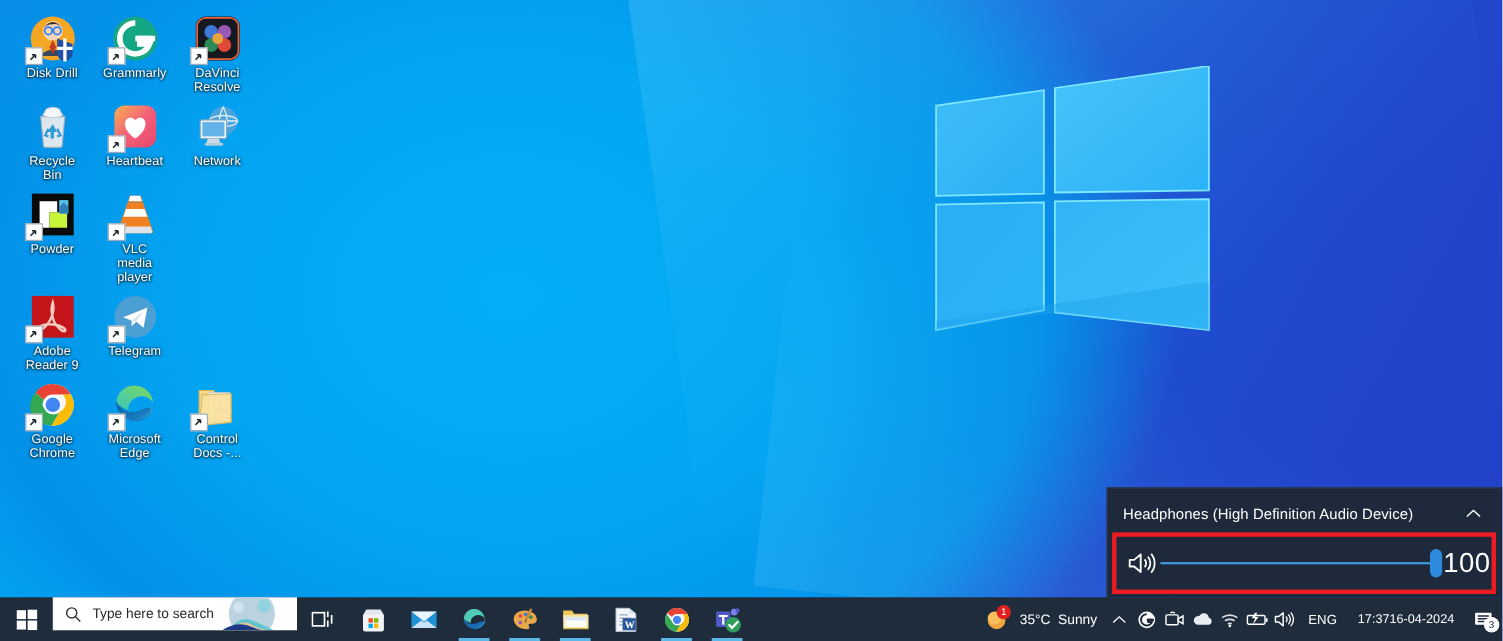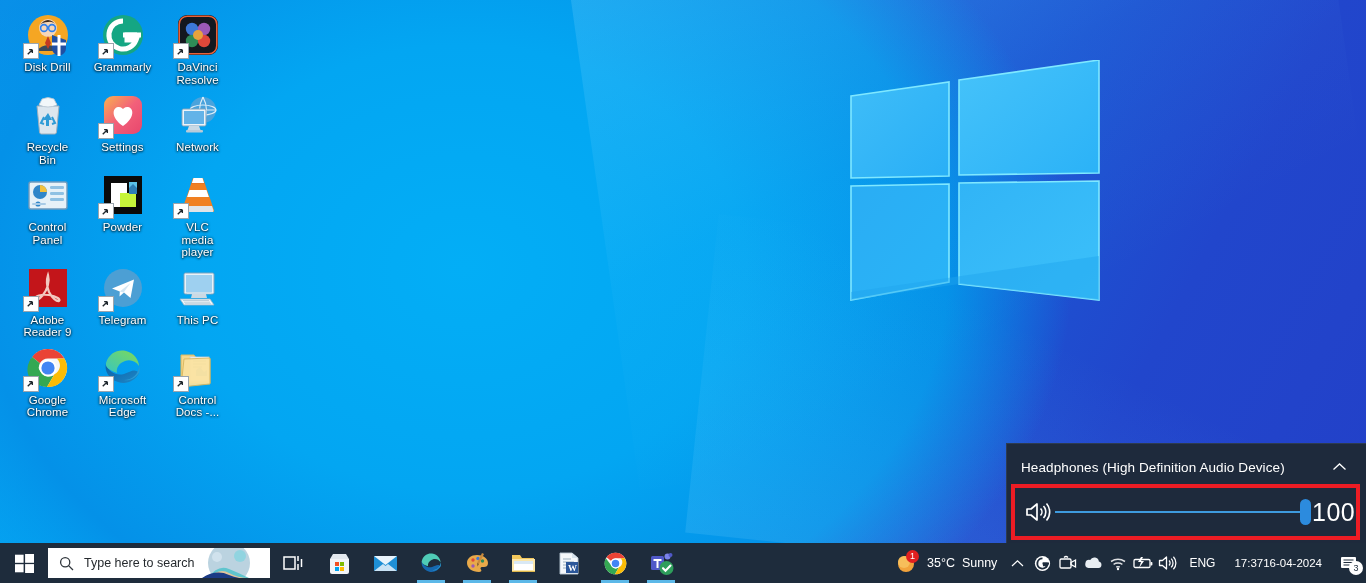--- a/index.html
+++ b/index.html
@@ -164,21 +164,21 @@
     border: 4px solid #ED1C24;
     pointer-events: none;
   }
 
   
   #taskbar {
     position: absolute;
     left: 0; bottom: 0;
     width: 1366px; height: 40px;
     background: #1E2C3C;
-    display: flex; align-items: center;
+    display: flex; 
   }
   #start-button {
     width: 48px; height: 40px;
     display: flex; align-items: center; justify-content: center;
     cursor: pointer;
   }
   #search-box {
     width: 222px; height: 30px;
     background: #ffffff;
     margin-left: 0px;
@@ -404,56 +404,41 @@
               </defs>
             <rect x="3" y="3" width="38" height="38" rx="9" fill="url(#hb)"></rect>
             <path d="M22 33 C10 25 11 15 17 14 c3-.5 5 2 5 2 s2-2.5 5-2 c6 1 7 11-5 19z" fill="#ffffff"></path>
           </svg>
           <span class="shortcut-badge">
             <svg viewBox="0 0 12 12">
                 <path d="M3 9 L8 4 M8 4 H4.5 M8 4 V7.5" stroke="#20292f" stroke-width="1.5" fill="none"></path>
               </svg>
           </span>
         </div>
-        <span class="icon-label">Settings</span>
+        <span class="icon-label">Heartbeat</span>
       </div>
 
       <div class="desktop-icon">
         <div class="icon-art">
           <svg width="44" height="44" viewBox="0 0 44 44">
             <circle cx="27" cy="17" r="13" fill="#4AA3DC"></circle>
             <path d="M14 17 h26 M27 4 q-7 13 0 26 M27 4 q7 13 0 26" stroke="#DCEEF9" stroke-width="1.2" fill="none"></path>
             <ellipse cx="27" cy="17" rx="13" ry="5" fill="none" stroke="#DCEEF9" stroke-width="1.2"></ellipse>
             <rect x="6" y="16" width="24" height="17" rx="1.5" fill="#EDF4F9" stroke="#7FA3BE" stroke-width="1"></rect>
             <rect x="8" y="18" width="20" height="13" fill="#63B3E8"></rect>
             <path d="M13 33 h10 l1.5 4 h-13z" fill="#C9D9E5"></path>
             <rect x="10" y="37" width="17" height="2.4" rx="1" fill="#B8CBD9"></rect>
           </svg>
         </div>
         <span class="icon-label">Network</span>
       </div>
     </div>
 
     <div class="icon-row">
 
-      <div class="desktop-icon">
-        <div class="icon-art">
-          <svg width="44" height="44" viewBox="0 0 44 44">
-            <rect x="3" y="9" width="38" height="27" rx="2" fill="#E6F1F8" stroke="#6E9BBE" stroke-width="1.4"></rect>
-            <circle cx="14" cy="19" r="7" fill="#2F86C9"></circle>
-            <path d="M14 12 a7 7 0 0 1 7 7 h-7z" fill="#F2C13D"></path>
-            <rect x="24" y="13" width="14" height="3" rx="1.2" fill="#8FC1E3"></rect>
-            <rect x="24" y="19" width="14" height="3" rx="1.2" fill="#8FC1E3"></rect>
-            <rect x="24" y="25" width="14" height="3" rx="1.2" fill="#8FC1E3"></rect>
-            <circle cx="12" cy="31" r="2.6" fill="#2F86C9"></circle>
-            <rect x="6" y="30" width="14" height="2" rx="1" fill="#A9CBE6"></rect>
-          </svg>
-        </div>
-        <span class="icon-label">Control Panel</span>
-      </div>
 
       <div class="desktop-icon">
         <div class="icon-art">
           <svg width="44" height="44" viewBox="0 0 44 44">
             <rect x="3" y="3" width="38" height="38" fill="#0A0A0A"></rect>
             <path d="M10 10 h16 v10 h-7 v14 h-9z" fill="#ffffff"></path>
             <path d="M19 20 h16 v14 h-16z" fill="#C6F53A"></path>
             <rect x="28" y="9" width="8" height="12" fill="#3FA9D8"></rect>
             <path d="M28 9 h8 v12 h-8z" fill="#5AC2E8"></path>
             <path d="M28 15 l4-4 4 4 v6 h-8z" fill="#2E7FB5"></path>
@@ -512,33 +497,20 @@
           </svg>
           <span class="shortcut-badge">
             <svg viewBox="0 0 12 12">
                 <path d="M3 9 L8 4 M8 4 H4.5 M8 4 V7.5" stroke="#20292f" stroke-width="1.5" fill="none"></path>
               </svg>
           </span>
         </div>
         <span class="icon-label">Telegram</span>
       </div>
 
-      <div class="desktop-icon">
-        <div class="icon-art">
-          <svg width="44" height="44" viewBox="0 0 44 44">
-            <rect x="8" y="7" width="30" height="21" rx="1.5" fill="#E9F2F8" stroke="#7FA3BE" stroke-width="1"></rect>
-            <rect x="10" y="9" width="26" height="17" fill="#9ED0F0"></rect>
-            <path d="M10 26 h26 l-1 2 h-24z" fill="#C9DEEB"></path>
-            <path d="M16 28 h14 l1 4 h-16z" fill="#CBD9E3"></path>
-            <path d="M4 33 h30 l4 6 h-30z" fill="#F0F5F9" stroke="#9FB6C6" stroke-width="0.8"></path>
-            <path d="M7 34.5 h26 M8 36.2 h26 M9 37.8 h26" stroke="#B6C9D6" stroke-width="0.9"></path>
-          </svg>
-        </div>
-        <span class="icon-label">This PC</span>
-      </div>
     </div>
 
     <div class="icon-row">
 
       <div class="desktop-icon">
         <div class="icon-art">
           <svg width="44" height="44" viewBox="0 0 44 44">
             <circle cx="22" cy="22" r="19" fill="#F7F7F7"></circle>
             <path d="M22 3 a19 19 0 0 1 16.5 9.6 H22 a9.4 9.4 0 0 0-8.1 4.7 L6.2 11 A19 19 0 0 1 22 3z" fill="#EA4335"></path>
             <path d="M6.2 11 l7.7 6.3 A9.4 9.4 0 0 0 17.8 30.2 l-6.3 10.1 A19 19 0 0 1 6.2 11z" fill="#34A853" transform="translate(0,0)"></path>

